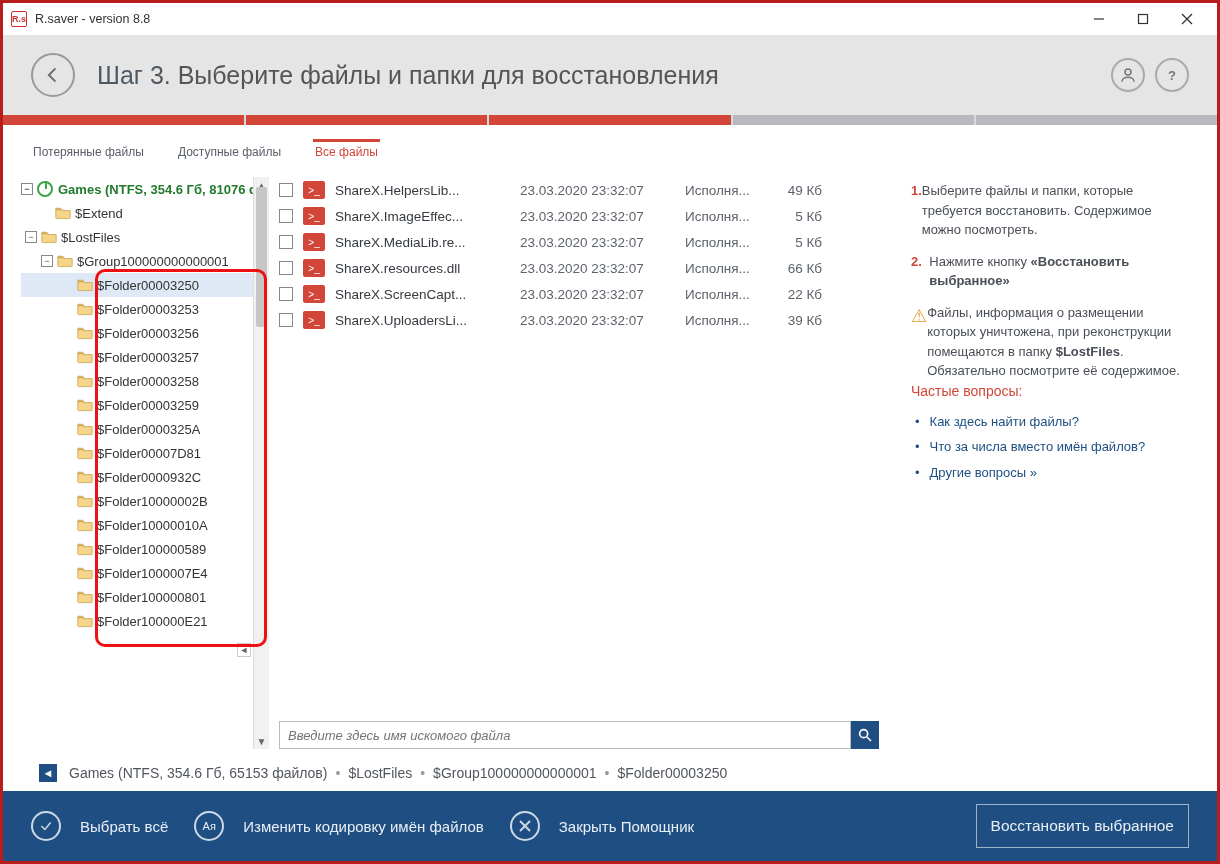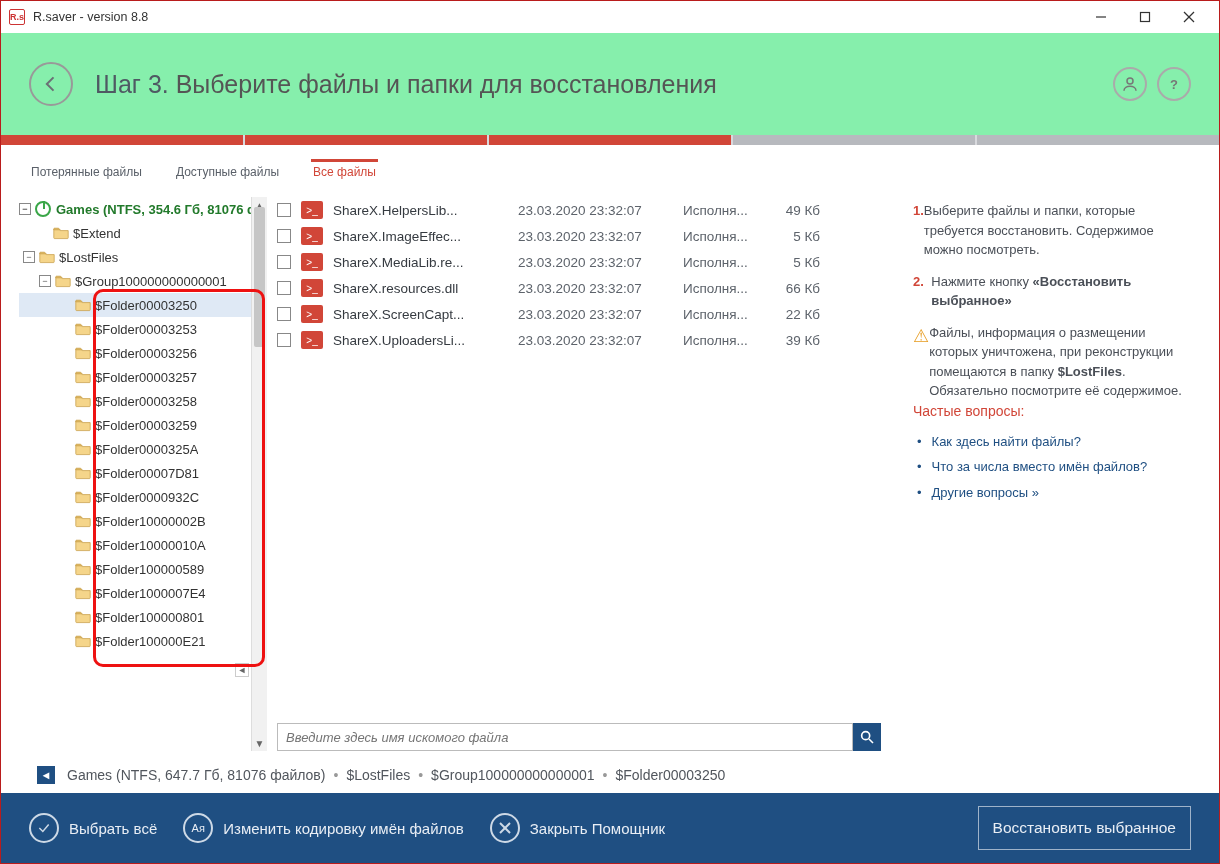--- a/index.html
+++ b/index.html
@@ -7,28 +7,28 @@
     font-family: "Segoe UI", Tahoma, sans-serif;
     font-size: 13px;
     background: #fff;
     width: 1220px;
     height: 864px;
     overflow: hidden;
     display: flex;
     flex-direction: column;
   }
   
-  .win-frame { border: 1px solid #b91c1c; width: 1220px; height: 864px; display: flex; flex-direction: column; background:#fff; }
+  .win-frame { border: 3px solid #b91c1c; width: 1220px; height: 864px; display: flex; flex-direction: column; background:#fff; }
   .titlebar { height: 32px; display: flex; align-items: center; padding: 0 8px; font-size: 12.5px; color:#333; }
   .titlebar .app-ico { width:16px; height:16px; margin-right:8px; display:inline-block; background:#fff; border:1px solid #c33; border-radius:2px; font-size:9px; color:#c33; font-weight:bold; text-align:center; line-height:14px; }
   .titlebar .spacer { flex: 1; }
   .titlebar .win-btn { width: 44px; height: 30px; display:flex; align-items:center; justify-content:center; color:#333; cursor:pointer; }
   .titlebar .win-btn svg { width: 12px; height: 12px; }
   
-  .step-header { background: #86efac; height: 102px; display:flex; align-items:center; padding: 1px 28px; }
+  .step-header { background: #e5e5e5; height: 80px; display:flex; align-items:center; padding: 1px 28px; }
   .back-btn { width:44px; height:44px; border:2px solid #999; border-radius:50%; display:flex; align-items:center; justify-content:center; margin-right:22px; cursor:pointer; }
   .back-btn svg { width:20px; height:20px; color:#6b6f75; }
   .step-header h1 { font-weight: 400; color:#555; font-size: 25px; }
   .step-header h1 .strong { font-weight: 500; color:#4f5963; }
   .hdr-right { margin-left:auto; display:flex; gap:10px; }
   .round-btn { width:34px; height:34px; border:2px solid #aaa; border-radius:50%; display:flex; align-items:center; justify-content:center; color:#777; cursor:pointer; font-weight:bold; }
   
   .prog { height: 10px; background: #d8d9dd; display:flex; }
   .prog .seg { flex:1; height:100%; margin-right:2px; background:#b7b9be; }
   .prog .seg:last-child{margin-right:0;}
@@ -83,21 +83,21 @@
   .faq h4 { color:#d14638; font-size:14px; font-weight:500; margin-bottom:10px;}
   .faq ul { list-style:none; }
   .faq li { color:#1f4f82; margin:6px 0; cursor:pointer;}
   .faq li::before { content:"•"; color:#1f4f82; margin:0 10px 0 4px;}
   
   .crumbs { height:36px; border-top:0; display:flex; align-items:center; padding: 0 18px; font-size:14px; color:#51565d; margin-top:6px;}
   .crumbs .back { width:18px; height:18px; background:#1f4f82; color:#fff; display:flex; align-items:center; justify-content:center; font-size:11px; margin-right:12px; cursor:pointer;}
   .crumbs .sep { margin: 0 8px; color:#999;}
   
   .footer { height:70px; background:#1f4f82; display:flex; align-items:center; padding:0 28px; gap:26px; color:#e9eef5;}
-  .f-btn { display:flex; align-items:center; gap:10px; cursor:pointer; font-size:15px; }
+  .f-btn { display:flex; align-items:center; gap:19px; cursor:pointer; font-size:15px; }
   .f-btn .circ { width:30px; height:30px; border:2px solid #cdd9e6; border-radius:50%; display:flex; align-items:center; justify-content:center;}
   .footer .primary { margin-left:auto; border:1.5px solid #9fb3c9; padding:12px 14px; font-size:15.5px; cursor:pointer;}
 </style>
 </head>
 <body>
 <div class="win-frame">
 
 <div class="titlebar">
   <span class="app-ico">R.s</span>
   <span>R.saver - version 8.8</span>
@@ -445,21 +445,21 @@
           <li>Как здесь найти файлы?</li>
           <li>Что за числа вместо имён файлов?</li>
           <li>Другие вопросы »</li>
         </ul>
       </div>
     </div>
   </div>
 
   <div class="crumbs">
     <div class="back">◄</div>
-    <span>Games (NTFS, 647.7 Гб, 81076 файлов)</span>
+    <span>Games (NTFS, 354.6 Гб, 65153 файлов)</span>
     <span class="sep">•</span>
     <span>$LostFiles</span>
     <span class="sep">•</span>
     <span>$Group100000000000001</span>
     <span class="sep">•</span>
     <span>$Folder00003250</span>
   </div>
 </div>
 
 <div class="footer">

